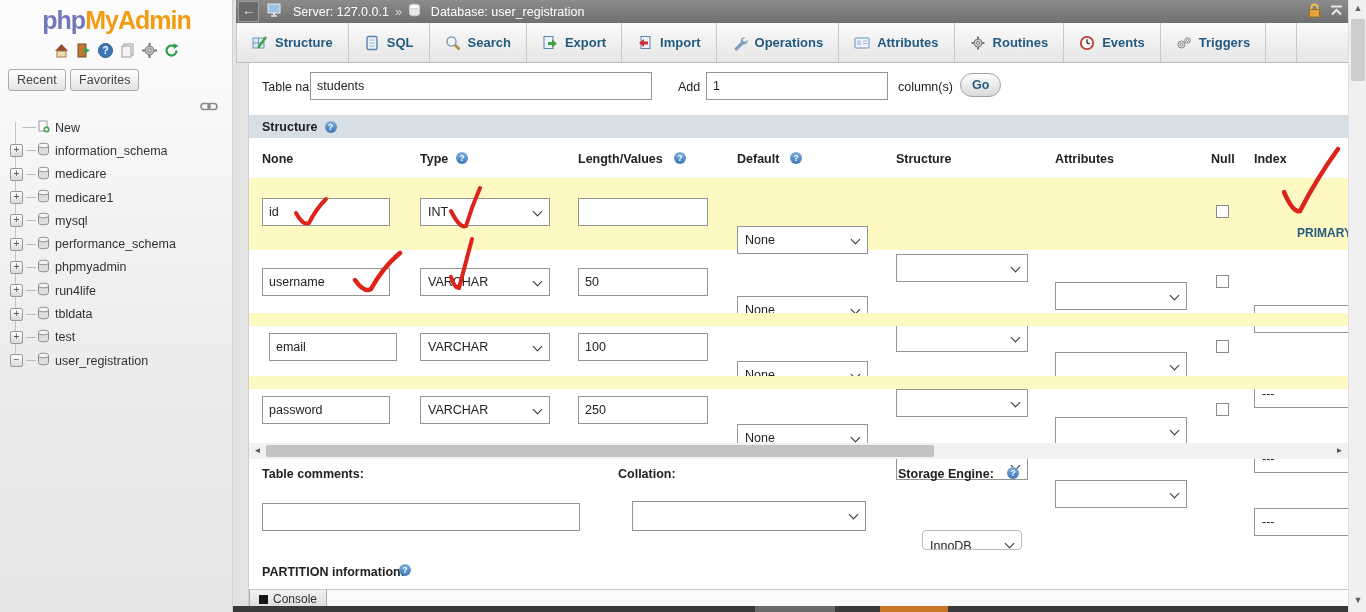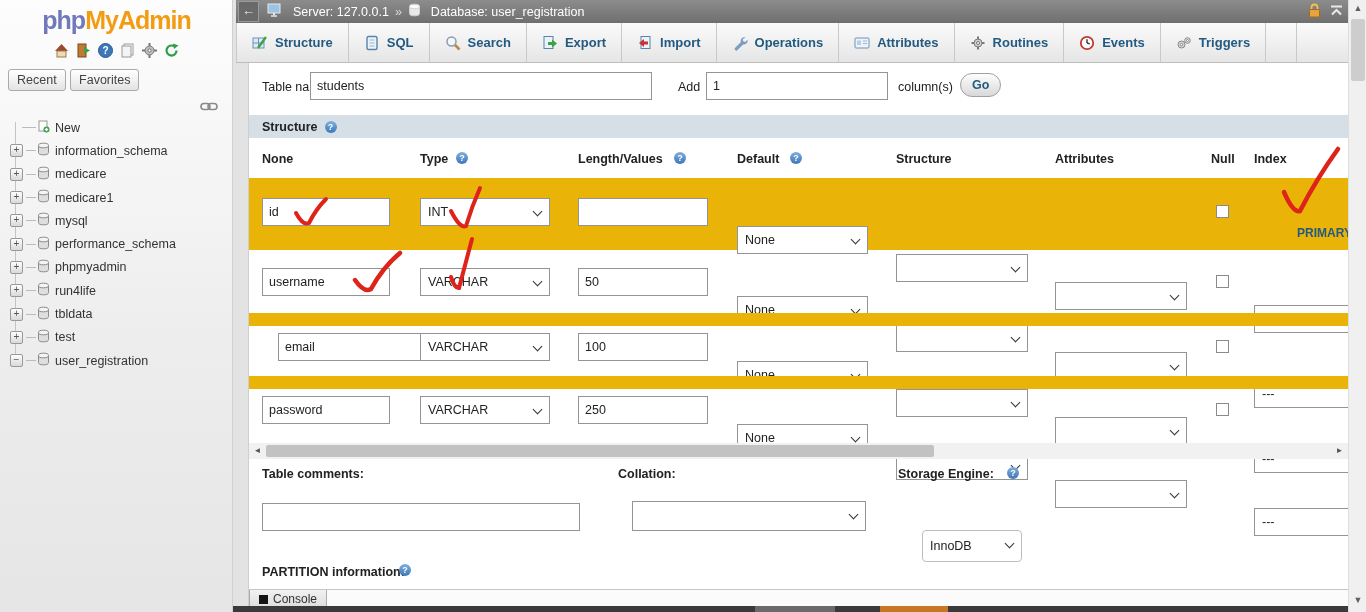--- a/index.html
+++ b/index.html
@@ -39,21 +39,21 @@
   .lbl{font-size:12.5px;color:#222;white-space:nowrap;}
   .blbl{font-size:12.5px;font-weight:bold;color:#222;white-space:nowrap;}
   .input{background:#fff;border:1px solid #949494;height:28px;font-family:"Liberation Sans",sans-serif;font-size:12.5px;padding:0 6px;color:#222;box-sizing:border-box;}
   .sel{position:relative;background:#fff;border:1px solid #949494;height:28px;line-height:26px;font-size:12.5px;padding:0 18px 0 7px;color:#222;box-sizing:border-box;cursor:pointer;overflow:hidden;white-space:nowrap;}
   .sel::after{content:"";position:absolute;right:8px;top:9px;width:6px;height:6px;border-right:1.6px solid #333;border-bottom:1.6px solid #333;transform:rotate(45deg);}
   .gobtn{background:linear-gradient(#fdfdfd,#d9d9d9);border:1px solid #a0a0a0;border-radius:12px;padding:4px 11px;font-size:12.5px;font-weight:bold;color:#235a81;cursor:pointer;}
   #structure-bar{left:0;top:52px;width:1099px;height:23px;background:#d6dee6;display:flex;align-items:center;gap:7px;padding-left:13px;box-sizing:border-box;}
   .qicon{display:inline-block;width:12px;height:12px;border-radius:50%;background:linear-gradient(#7fb0dc,#3c77b8);color:#fff;font-size:9px;font-weight:bold;text-align:center;line-height:12px;cursor:pointer;}
   .qicon::after{content:"?";}
   .rowband{left:0;width:1099px;}
-  .gray{background:#eab308;}
+  .gray{background:#fef9c3;}
   .cb{display:inline-block;width:13px;height:13px;background:#fff;border:1px solid #8a8a8a;cursor:pointer;}
   .idx-link{font-size:12px;font-weight:bold;color:#235a81;cursor:pointer;white-space:nowrap;}
   
   .hscroll{left:0;top:380px;width:1099px;height:16px;background:#f1f1f1;}
   .hthumb{left:17px;top:2px;width:668px;height:12px;background:#c2c2c2;border-radius:2px;cursor:pointer;}
   .sarrow{color:#555;font-size:8px;line-height:16px;width:17px;text-align:center;cursor:pointer;}
   #vscroll{left:1348px;top:0;width:18px;height:612px;background:#f0f0f0;border-left:1px solid #ddd;}
   #vthumb{left:2px;top:19px;width:14px;height:62px;background:#cdcdcd;border-radius:2px;cursor:pointer;}
   .varrow{left:0;width:18px;height:17px;color:#606060;font-size:9px;text-align:center;line-height:17px;cursor:pointer;}
   
@@ -382,21 +382,21 @@
     <div class="abs sel" style="left:488px;top:18px;width:131px">None</div>
     <div class="abs sel" style="left:647px;top:18px;width:132px"></div>
     <div class="abs sel" style="left:806px;top:18px;width:132px"></div>
     <span class="abs cb" style="left:967px;top:25px"></span>
     <div class="abs sel" style="left:1005px;top:18px;width:118px">---</div>
   </div>
 
   <div class="abs rowband gray" style="top:250px;height:13px"></div>
 
   <div class="abs rowband" style="top:263px;height:50px">
-    <input class="abs input" style="left: 29px; top: 7px; width: 152px;" value="email">
+    <input class="abs input" style="left: 20px; top: 7px; width: 128px;" value="email">
     <div class="abs sel" style="left:171px;top:7px;width:130px">VARCHAR</div>
     <input class="abs input" style="left: 329px; top: 7px; width: 130px;" value="100">
     <div class="abs sel" style="left:488px;top:7px;width:131px">None</div>
     <div class="abs sel" style="left:647px;top:7px;width:132px"></div>
     <div class="abs sel" style="left:806px;top:7px;width:132px"></div>
     <span class="abs cb" style="left:967px;top:14px"></span>
     <div class="abs sel" style="left:1005px;top:7px;width:118px">---</div>
   </div>
 
   <div class="abs rowband gray" style="top:313px;height:13px"></div>
@@ -417,21 +417,21 @@
     <div class="abs hthumb"></div>
     <span class="abs sarrow" style="right:0;top:0">►</span>
   </div>
 
   <span class="abs blbl" style="left:13px;top:404px">Table comments:</span>
   <span class="abs blbl" style="left:369px;top:404px">Collation:</span>
   <span class="abs blbl" style="left:649px;top:404px">Storage Engine:</span>
   <span class="abs qicon" style="left:758px;top:404px"></span>
   <input class="abs input" style="left: 13px; top: 440px; width: 318px;">
   <div class="abs sel" style="left:383px;top:438px;width:234px;height:30px;line-height:28px"></div>
-  <div class="abs sel" style="left:673px;top:437px;width:100px;height:32px;line-height:30px;border-radius:4px;border-color:#bdbdbd">InnoDB</div>
+  <div class="abs sel" style="left:673px;top:437px;width:100px;height:20px;line-height:30px;border-radius:4px;border-color:#bdbdbd">InnoDB</div>
   <span class="abs blbl" style="left:13px;top:502px">PARTITION information:</span>
   <span class="abs qicon" style="left:150px;top:501px"></span>
 
   <div class="abs" id="console-bar">
     <div class="abs" id="console-btn">
       <span class="console-ico"></span>
       <span>Console</span>
     </div>
   </div>
 </div>

